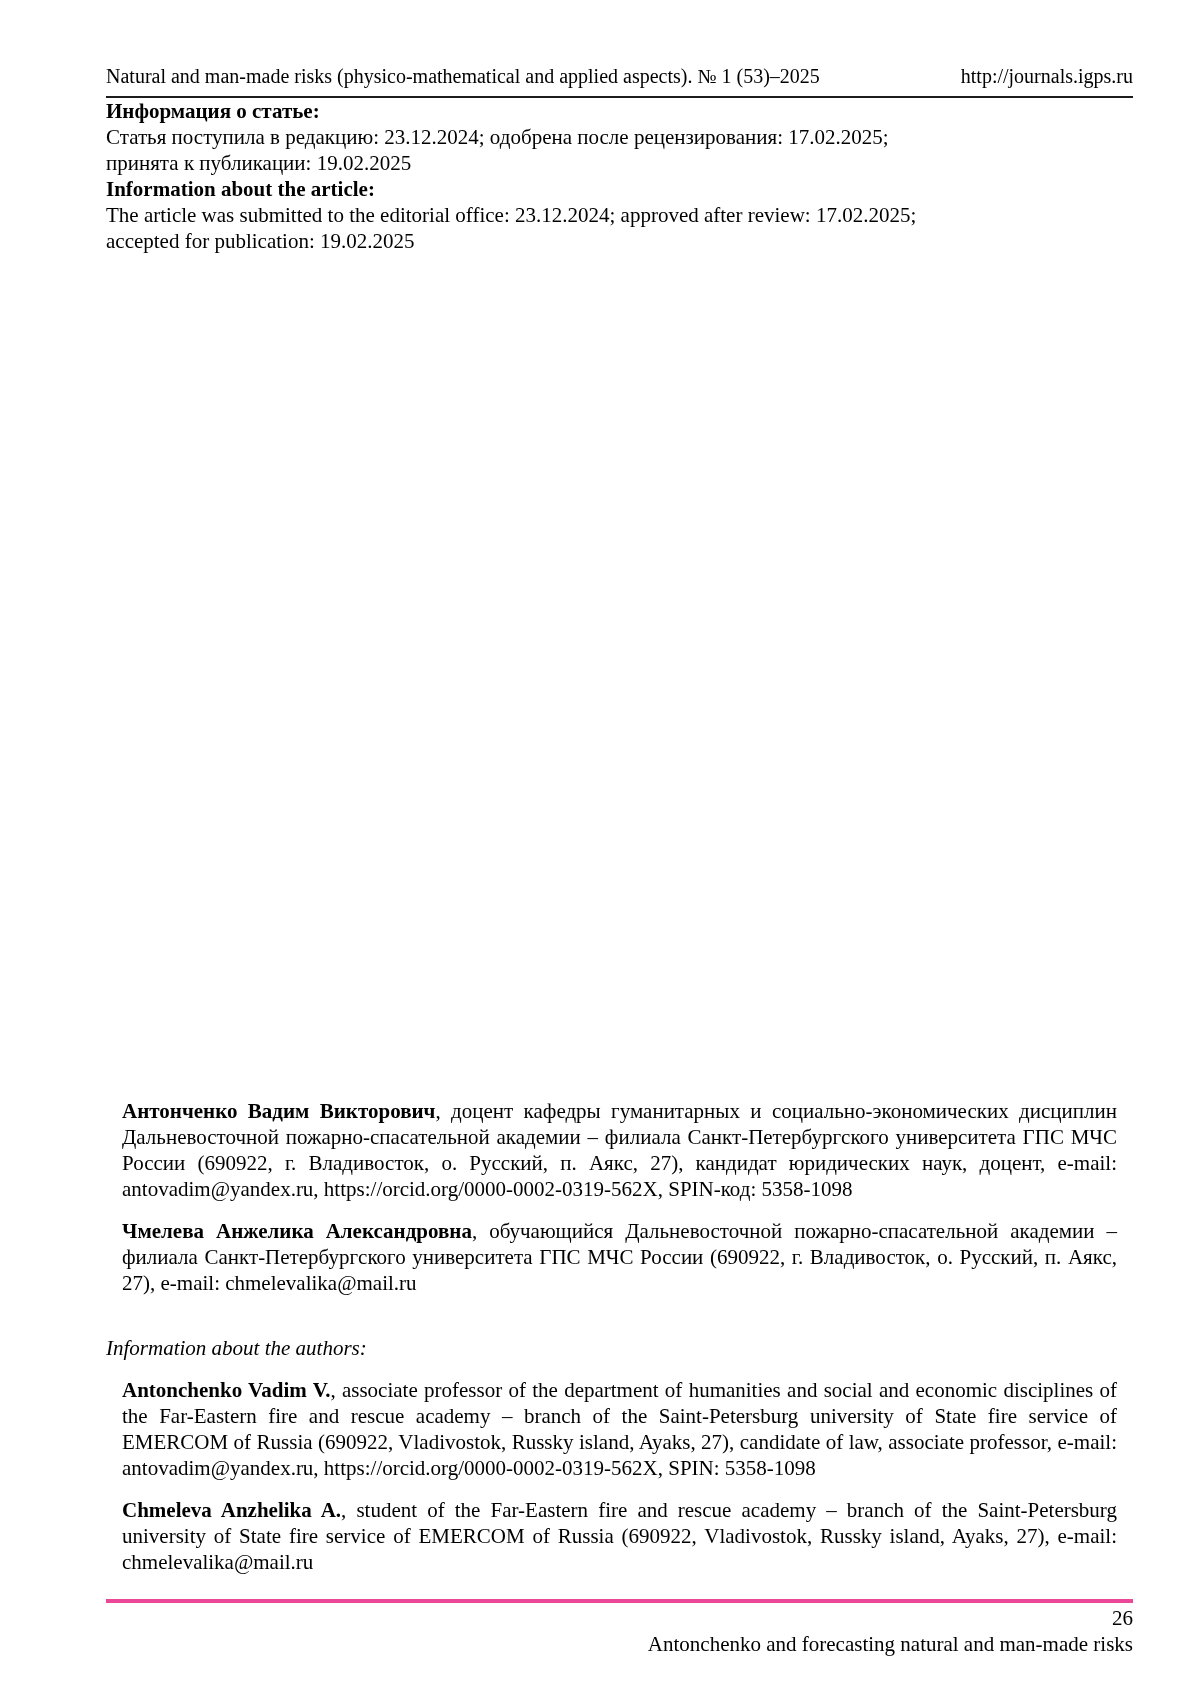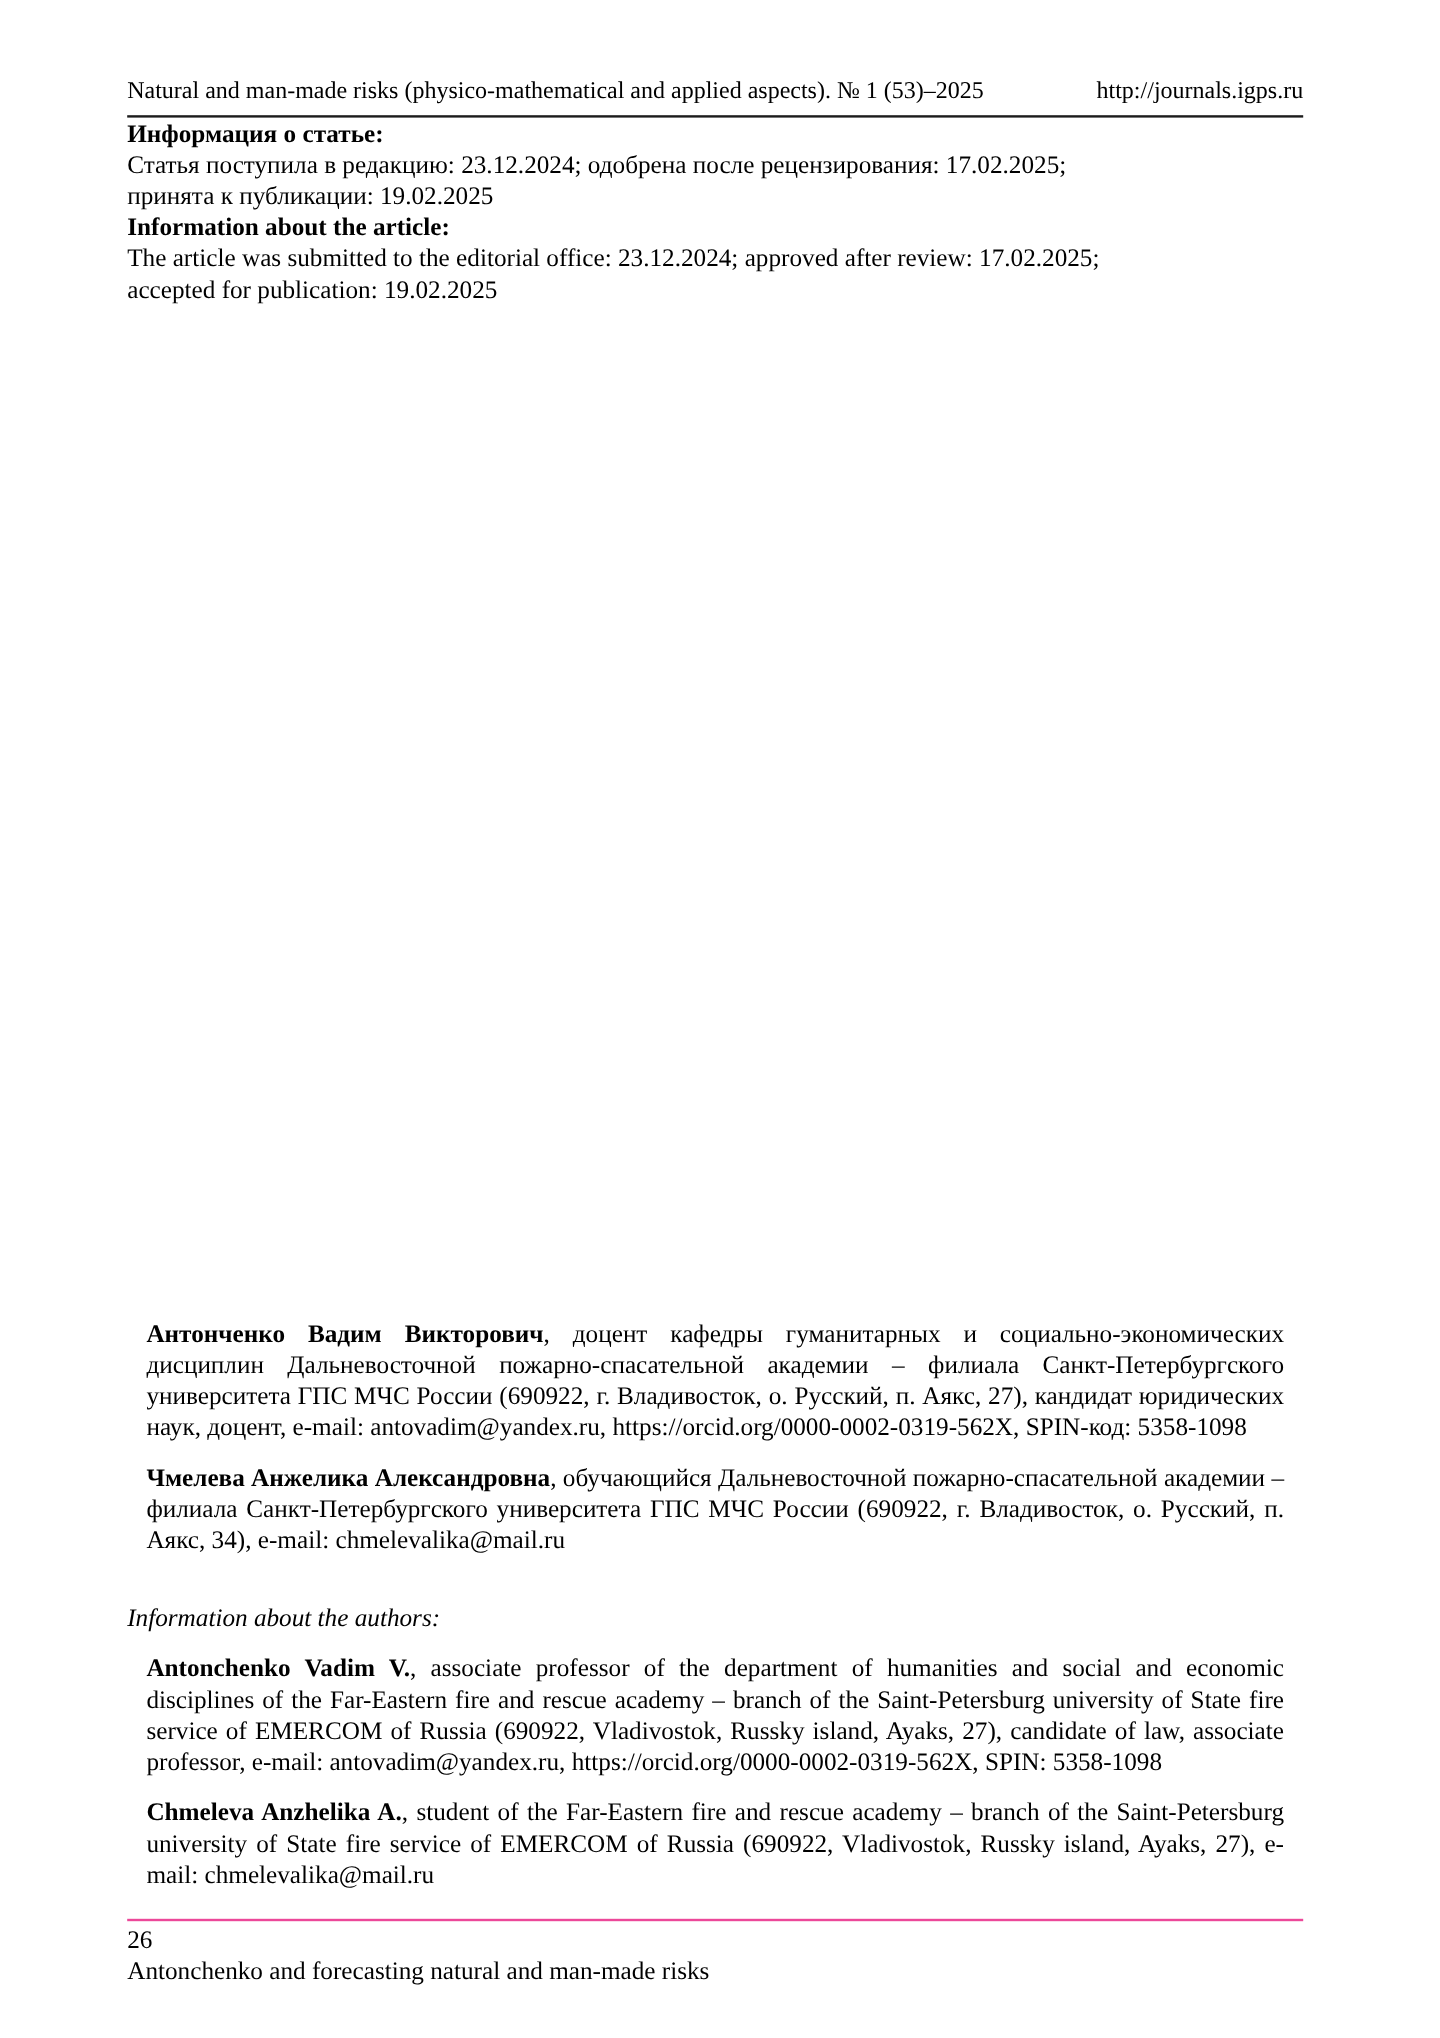--- a/index.html
+++ b/index.html
@@ -13,21 +13,21 @@
     overflow: hidden;
     color: #000000;
     font-family: "Liberation Serif", "DejaVu Serif", serif;
     font-size: 21px;
     line-height: 26px;
   }
   .page {
     box-sizing: border-box;
     width: 1200px;
     height: 1698px;
-    padding: 64px 114px 0 106px;
+    padding: 64px 67px 0 106px;
     border-radius: 15px;
   }
   .header {
     display: flex;
     justify-content: space-between;
     align-items: baseline;
     font-size: 20px;
     line-height: 24px;
     padding-bottom: 8px;
     border-bottom: 2px solid #1c1c1c;
@@ -39,22 +39,22 @@
   .it { font-style: italic; }
   .line { display: block; }
   .spacer-large { height: 828px; }
   .spacer-mid { height: 23px; }
   p.author-para {
     margin: 16px;
     text-align: justify;
   }
   .footer {
     margin-top: 24px;
-    border-top: 2px solid #ec4899;
-    text-align: left;
+    border-top: 4px solid #ec4899;
+    text-align: right;
   }
   .footer .pagenum {
     margin-top: 2px;
   }
 </style>
 </head>
 <body>
 
 <div class="page">
 
@@ -69,21 +69,21 @@
     <span class="line">принята к публикации: 19.02.2025</span>
     <span class="line b">Information about the article:</span>
     <span class="line">The article was submitted to the editorial office: 23.12.2024; approved after review: 17.02.2025;</span>
     <span class="line">accepted for publication: 19.02.2025</span>
   </div>
 
   <div class="spacer-large"></div>
 
   <div>
     <p class="author-para"><span class="b">Антонченко Вадим Викторович</span><span>, доцент кафедры гуманитарных и социально-экономических дисциплин Дальневосточной пожарно-спасательной академии – филиала Санкт-Петербургского университета ГПС МЧС России (690922, г. Владивосток, о. Русский, п. Аякс, 27), кандидат юридических наук, доцент, e-mail: antovadim@yandex.ru, https://orcid.org/0000-0002-0319-562X, SPIN-код: 5358-1098</span></p>
-    <p class="author-para"><span class="b">Чмелева Анжелика Александровна</span><span>, обучающийся Дальневосточной пожарно-спасательной академии – филиала Санкт-Петербургского университета ГПС МЧС России (690922, г. Владивосток, о. Русский, п. Аякс, 34), e-mail: chmelevalika@mail.ru</span></p>
+    <p class="author-para"><span class="b">Чмелева Анжелика Александровна</span><span>, обучающийся Дальневосточной пожарно-спасательной академии – филиала Санкт-Петербургского университета ГПС МЧС России (690922, г. Владивосток, о. Русский, п. Аякс, 27), e-mail: chmelevalika@mail.ru</span></p>
   </div>
 
   <div class="spacer-mid"></div>
 
   <div>
     <span class="line it">Information about the authors:</span>
     <p class="author-para"><span class="b">Antonchenko Vadim V.</span><span>, associate professor of the department of humanities and social and economic disciplines of the Far-Eastern fire and rescue academy – branch of the Saint-Petersburg university of State fire service of EMERCOM of Russia (690922, Vladivostok, Russky island, Ayaks, 27), candidate of law, associate professor, e-mail: antovadim@yandex.ru, https://orcid.org/0000-0002-0319-562X, SPIN: 5358-1098</span></p>
     <p class="author-para"><span class="b">Chmeleva Anzhelika A.</span><span>, student of the Far-Eastern fire and rescue academy – branch of the Saint-Petersburg university of State fire service of EMERCOM of Russia (690922, Vladivostok, Russky island, Ayaks, 27), e-mail: chmelevalika@mail.ru</span></p>
   </div>
 

